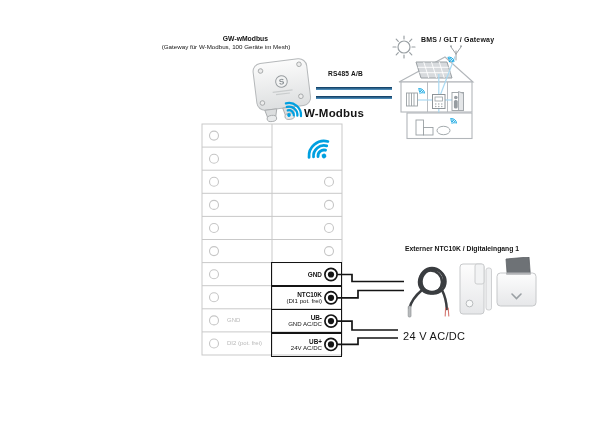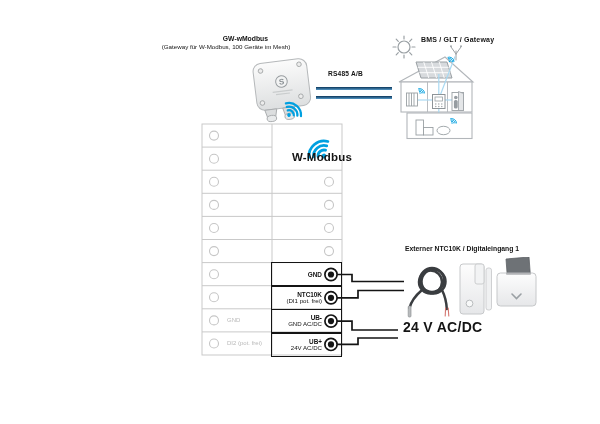--- a/index.html
+++ b/index.html
@@ -5,21 +5,21 @@
   html,body{margin:0;padding:0;background:#fff;}
   #canvas{position:relative;width:600px;height:424px;background:#fff;overflow:hidden;
           font-family:"Liberation Sans",sans-serif;color:#141414;}
   .abs{position:absolute;white-space:nowrap;}
   .t-title{font-size:6.8px;font-weight:bold;}
   .t-sub{font-size:6.2px;}
   .t-rs485{font-size:6.6px;font-weight:bold;letter-spacing:.2px;}
   .t-wmodbus{font-size:11.5px;font-weight:800;letter-spacing:.2px;}
   .t-bms{font-size:7px;font-weight:bold;letter-spacing:.2px;}
   .t-ext{font-size:6.8px;font-weight:bold;}
-  .t-power{font-size:14px;font-weight:700;letter-spacing:.3px;}
+  .t-power{font-size:11px;font-weight:400;letter-spacing:.3px;margin-top:11px;}
   .t-muted{font-size:6px;color:#b9b9b9;}
   .busline{position:absolute;width:76px;height:3px;
            background:linear-gradient(180deg,#16456b 0 45%,#4988b4 55% 100%);}
   
   #boldcells{position:absolute;left:271.3px;top:262px;width:70.7px;}
   .bcell{box-sizing:border-box;height:25px;margin-top:-1.7px;border:1.7px solid #141414;
          background:transparent;display:flex;flex-direction:column;justify-content:center;
          align-items:flex-end;padding-right:19px;}
   .bcell:first-child{margin-top:0;}
   .bcell .lbl{font-size:6.4px;font-weight:bold;line-height:7px;}
@@ -219,21 +219,21 @@
       <g stroke="#a6a9ab" stroke-width="0.9">
         <path d="M19,52 h12 l-2,8 h-8 z" fill="#dcdedf"></path>
         <ellipse cx="25" cy="61" rx="4.8" ry="3.1" fill="#e8eaeb"></ellipse>
         <path d="M37,52 h12 l-2,8 h-8 z" fill="#dcdedf"></path>
         <ellipse cx="43" cy="61" rx="4.8" ry="3.1" fill="#e8eaeb"></ellipse>
       </g>
     </g>
     <use href="#wifi-icon" transform="translate(46,59) rotate(40) scale(0.8)"></use>
   </svg>
 
-  <div class="abs t-wmodbus" style="left:292px;top:107px;margin-top:44px;">W-Modbus</div>
+  <div class="abs t-wmodbus" style="left:304px;top:107px;">W-Modbus</div>
 
   <div id="boldcells">
     <div class="bcell">
       <span class="lbl">GND</span>
       <span class="sub"></span>
     </div>
     <div class="bcell">
       <span class="lbl">NTC10K</span>
       <span class="sub">(DI1 pot. frei)</span>
     </div>

